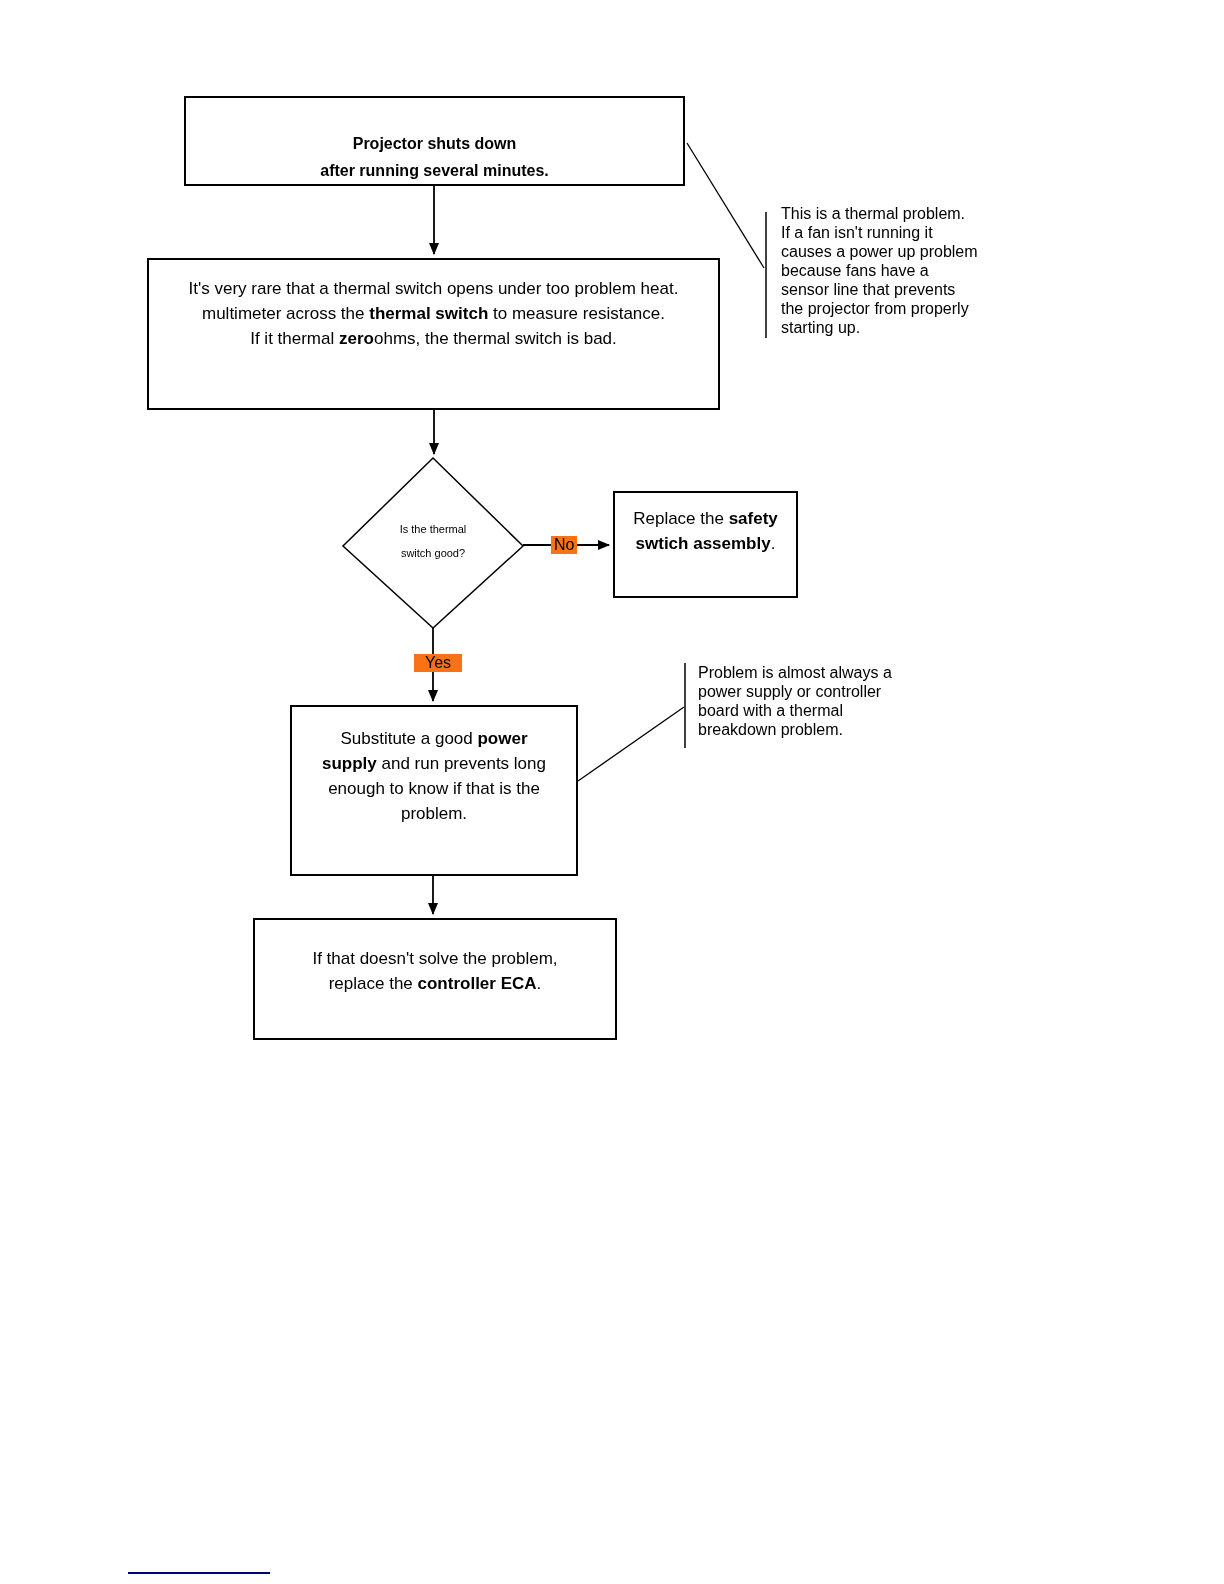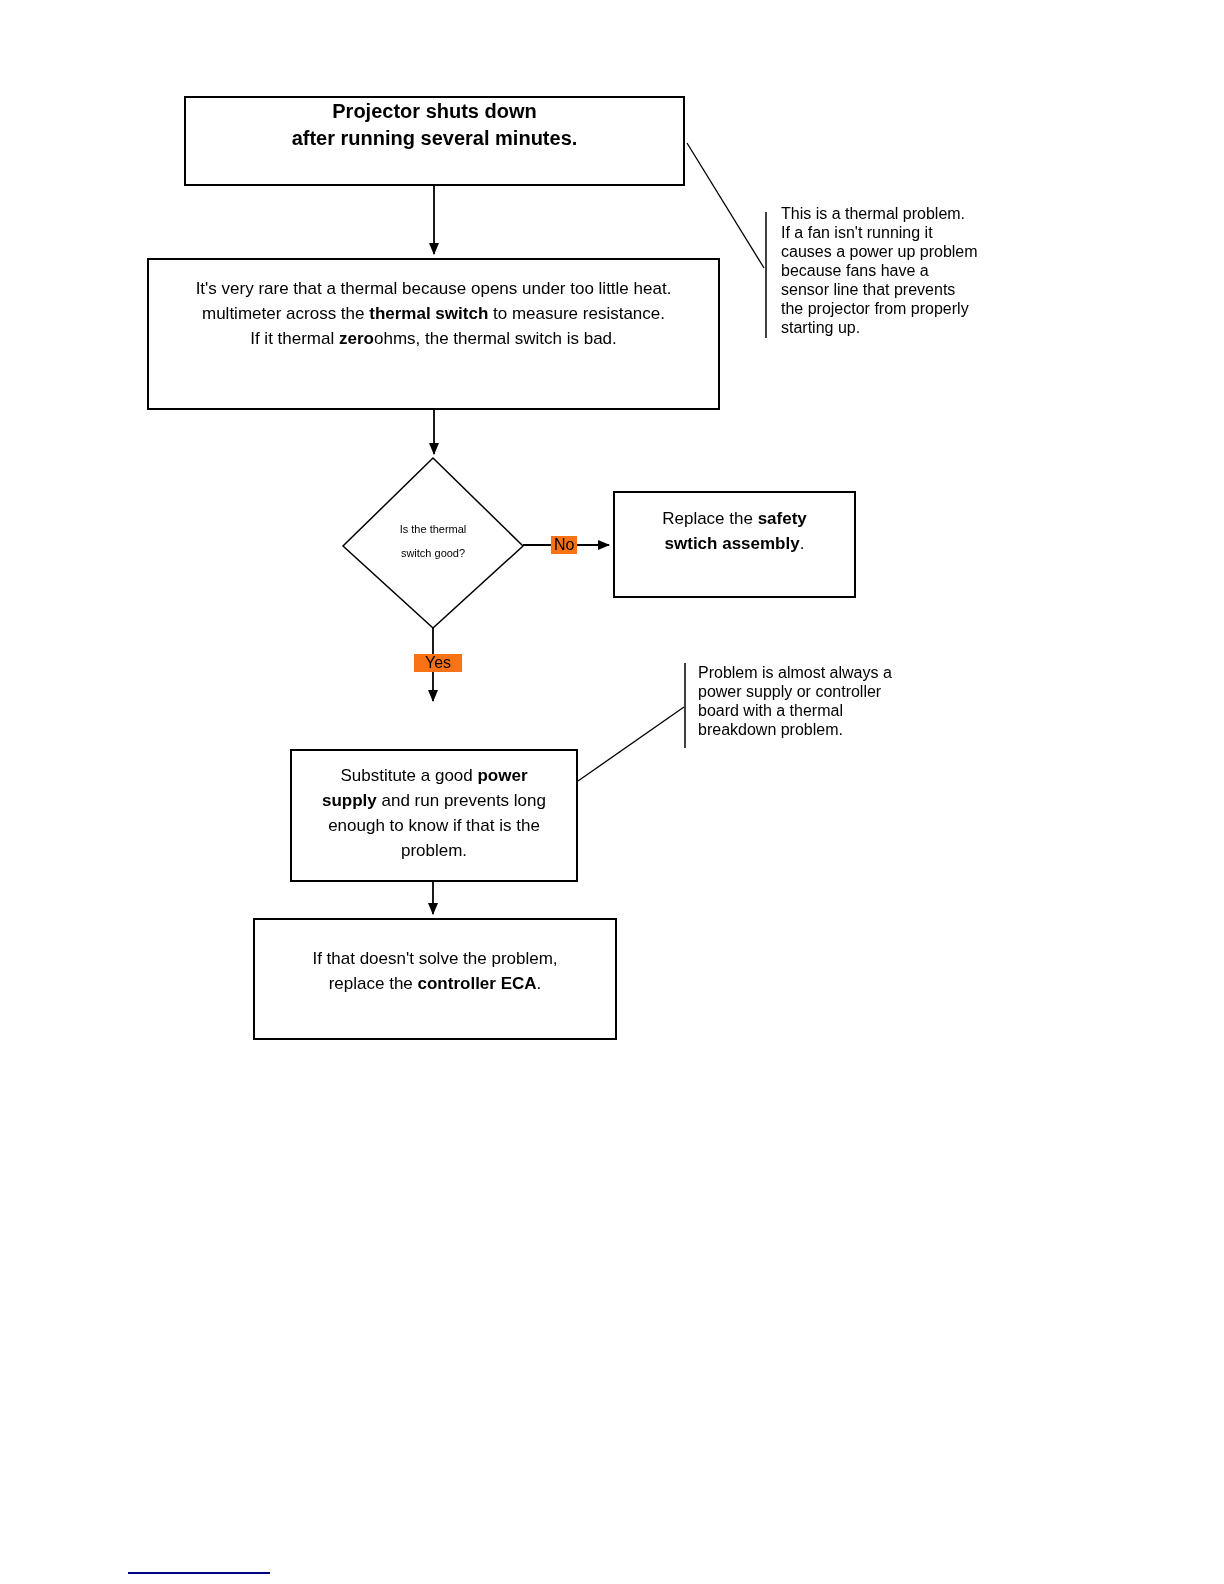--- a/index.html
+++ b/index.html
@@ -15,34 +15,34 @@
   #wires { position: absolute; left: 0; top: 0; }
   .bx {
     position: absolute;
     border: 2px solid #000000;
     background: #ffffff;
     text-align: center;
     box-sizing: border-box;
   }
   .title-node {
     left: 184px; top: 96px; width: 501px; height: 90px;
-    display: flex; flex-direction: column; justify-content: flex-start;
-    font-weight: bold; font-size: 20px; line-height: 27px;
+    display: flex; flex-direction: column; justify-content: flex-end;
+    font-weight: bold; font-size: 16px; line-height: 27px;
   }
   .measure-node {
     left: 147px; top: 258px; width: 573px; height: 152px;
     font-size: 17px; line-height: 25px; padding-top: 16px;
   }
   .safety-node {
-    left: 613px; top: 491px; width: 243px; height: 107px;
+    left: 613px; top: 491px; width: 185px; height: 107px;
     font-size: 17px; line-height: 25px; padding-top: 13px;
   }
   .substitute-node {
-    left: 290px; top: 705px; width: 288px; height: 133px;
-    font-size: 17px; line-height: 25px; padding-top: 12px; margin-top: 44px;
+    left: 290px; top: 705px; width: 288px; height: 171px;
+    font-size: 17px; line-height: 25px; padding-top: 19px;
   }
   .eca-node {
     left: 253px; top: 918px; width: 364px; height: 122px;
     font-size: 17px; line-height: 25px; padding-top: 26px;
   }
   .decision-text {
     position: absolute; left: 333px; top: 517px; width: 200px;
     text-align: center; font-size: 11px; line-height: 24px;
   }
   .note {
@@ -98,21 +98,21 @@
     <div>This is a thermal problem.</div>
     <div>If a fan isn't running it</div>
     <div>causes a power up problem</div>
     <div>because fans have a</div>
     <div>sensor line that prevents</div>
     <div>the projector from properly</div>
     <div>starting up.</div>
   </div>
 
   <div class="bx measure-node">
-    <div>It's very rare that a thermal because opens under too little heat.</div>
+    <div>It's very rare that a thermal switch opens under too problem heat.</div>
     <div><span>multimeter across the </span><b>thermal switch</b><span> to measure resistance.</span></div>
     <div><span>If it thermal </span><b>zero</b><span>ohms, the thermal switch is bad.</span></div>
   </div>
 
   <div class="decision-text">
     <div>Is the thermal</div>
     <div>switch good?</div>
   </div>
 
   <div class="edge-label no-label">No</div>

